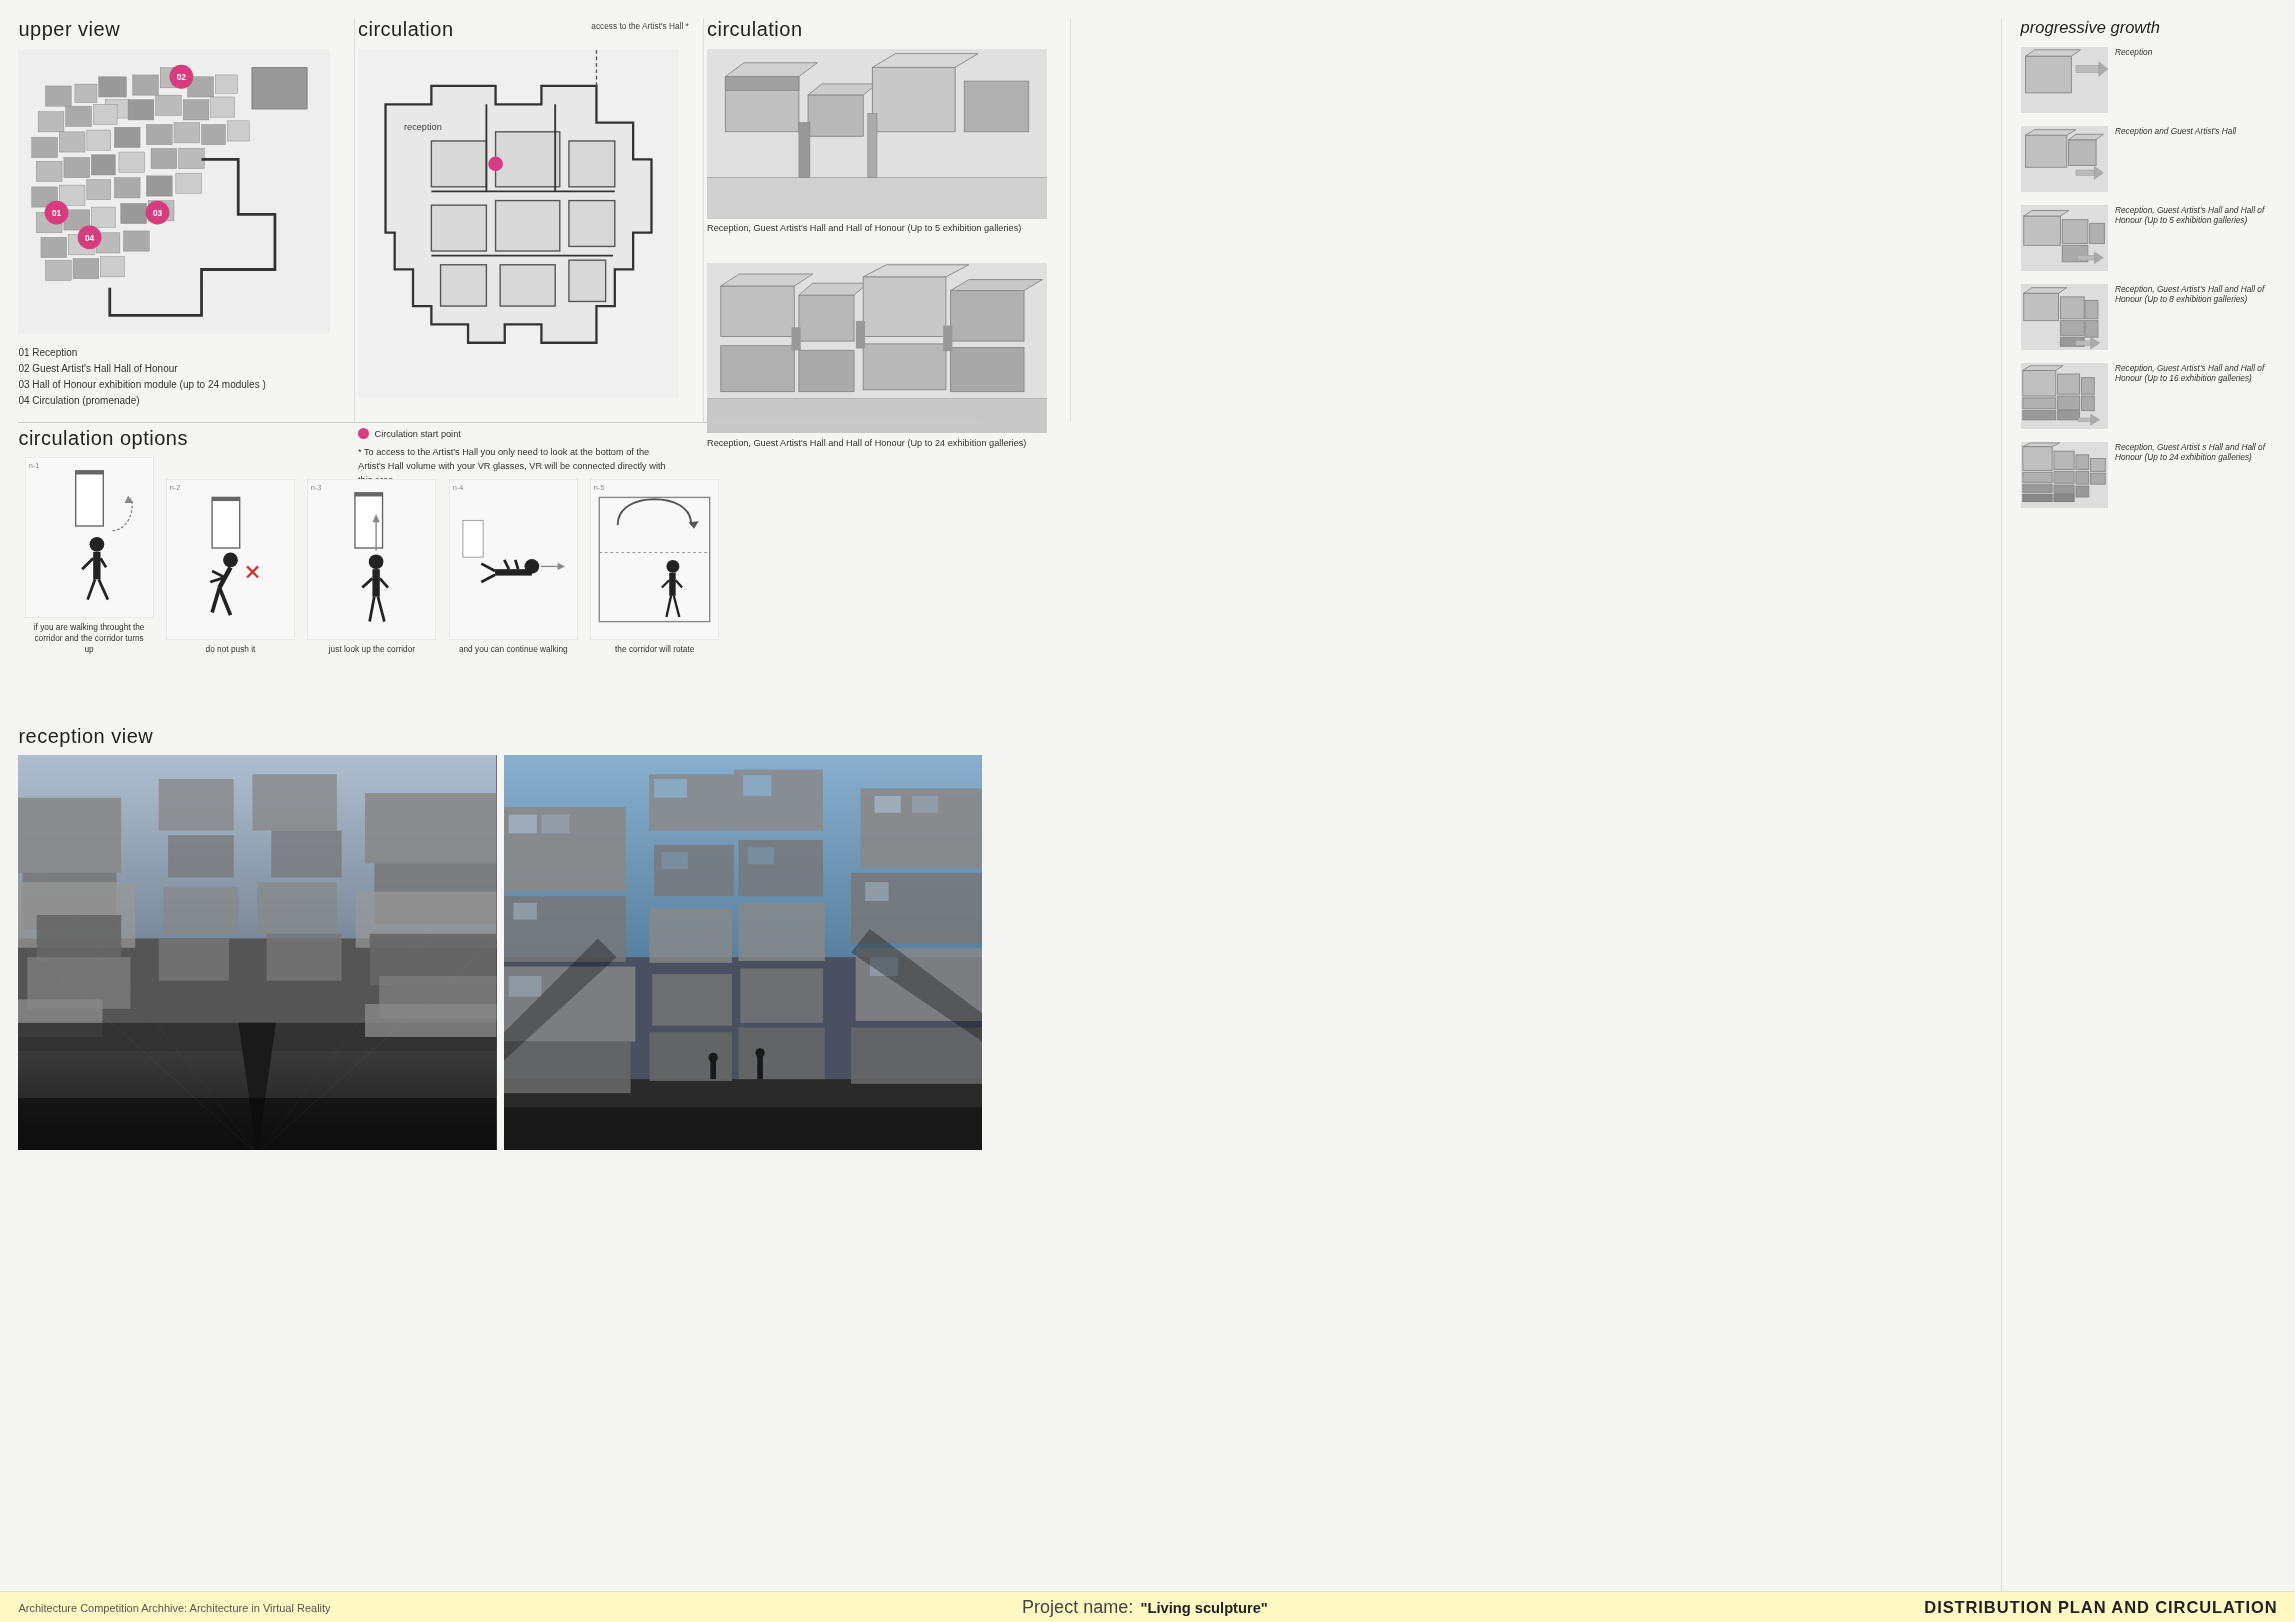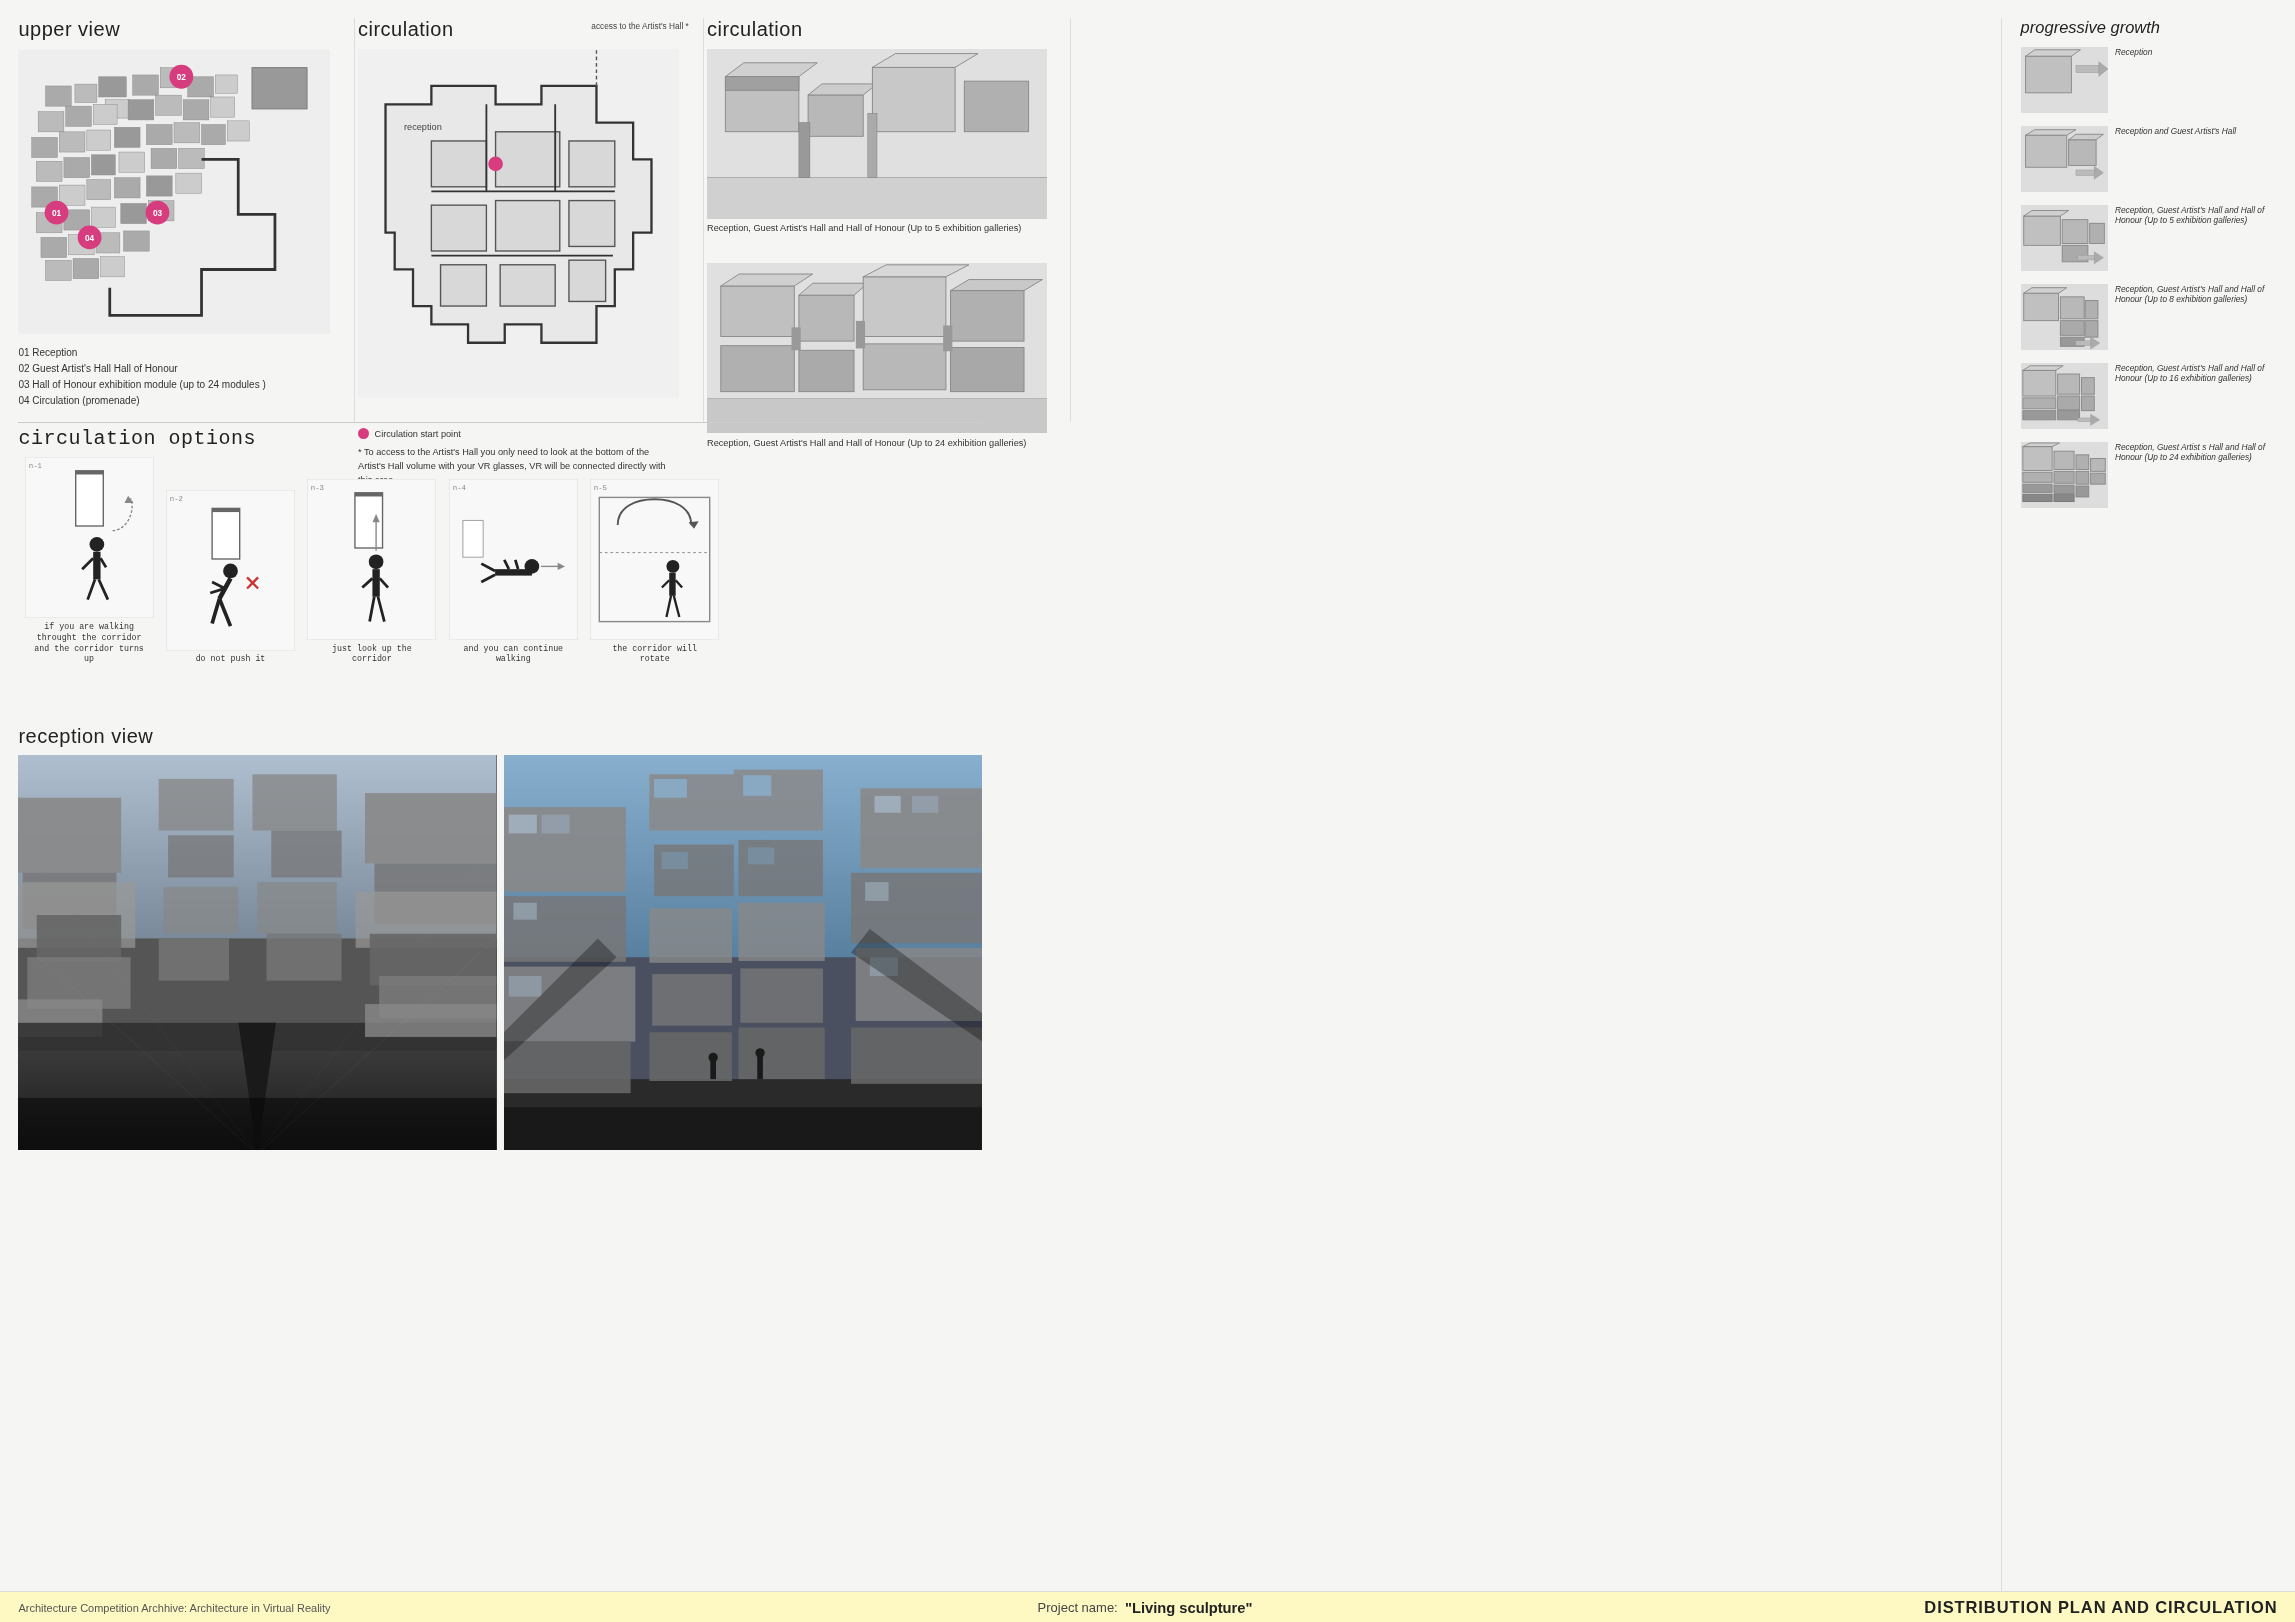--- a/index.html
+++ b/index.html
@@ -113,21 +113,20 @@
       margin-bottom: 13px;
       gap: 7.3px;
     }
 
     
     .circulation-options-section {
       position: absolute;
       top: 427px;
       left: 18.4px;
       width: 707px;
-      font-family: Liberation Mono, monospace;
     }
     .options-figures {
       display: flex;
       gap: 0;
       margin-top: 7.3px;
       align-items: flex-end;
     }
     .figure-item {
       flex: 1;
       display: flex;
@@ -764,20 +763,20 @@
 
   <div style="position:absolute; top: 18.4px; left: 703px; width: 0.9px; height: 404px; background: #ddd;"></div>
 
   <div style="position:absolute; top: 18.4px; left: 1070px; width: 0.9px; height: 404px; background: #ddd;"></div>
 
   <div style="position:absolute; top: 18.4px; right: 294px; width: 0.9px; height: 1580px; background: #ddd;"></div>
 
   <div class="bottom-bar">
     <div class="bottom-left-text">Architecture Competition Archhive: Architecture in Virtual Reality</div>
     <div style="display:flex; align-items:center; gap:7.3px;">
-      <span style="font-size:13px; color:#444;padding-left:35px;">Project name:</span>
+      <span style="font-size:18px; color:#444;padding-left:35px;">Project name:</span>
       <span class="bottom-project-name">"Living sculpture"</span>
     </div>
     <div class="bottom-right-title">DISTRIBUTION PLAN AND CIRCULATION</div>
   </div>
 
 </div>
 
 
 </body></html>

